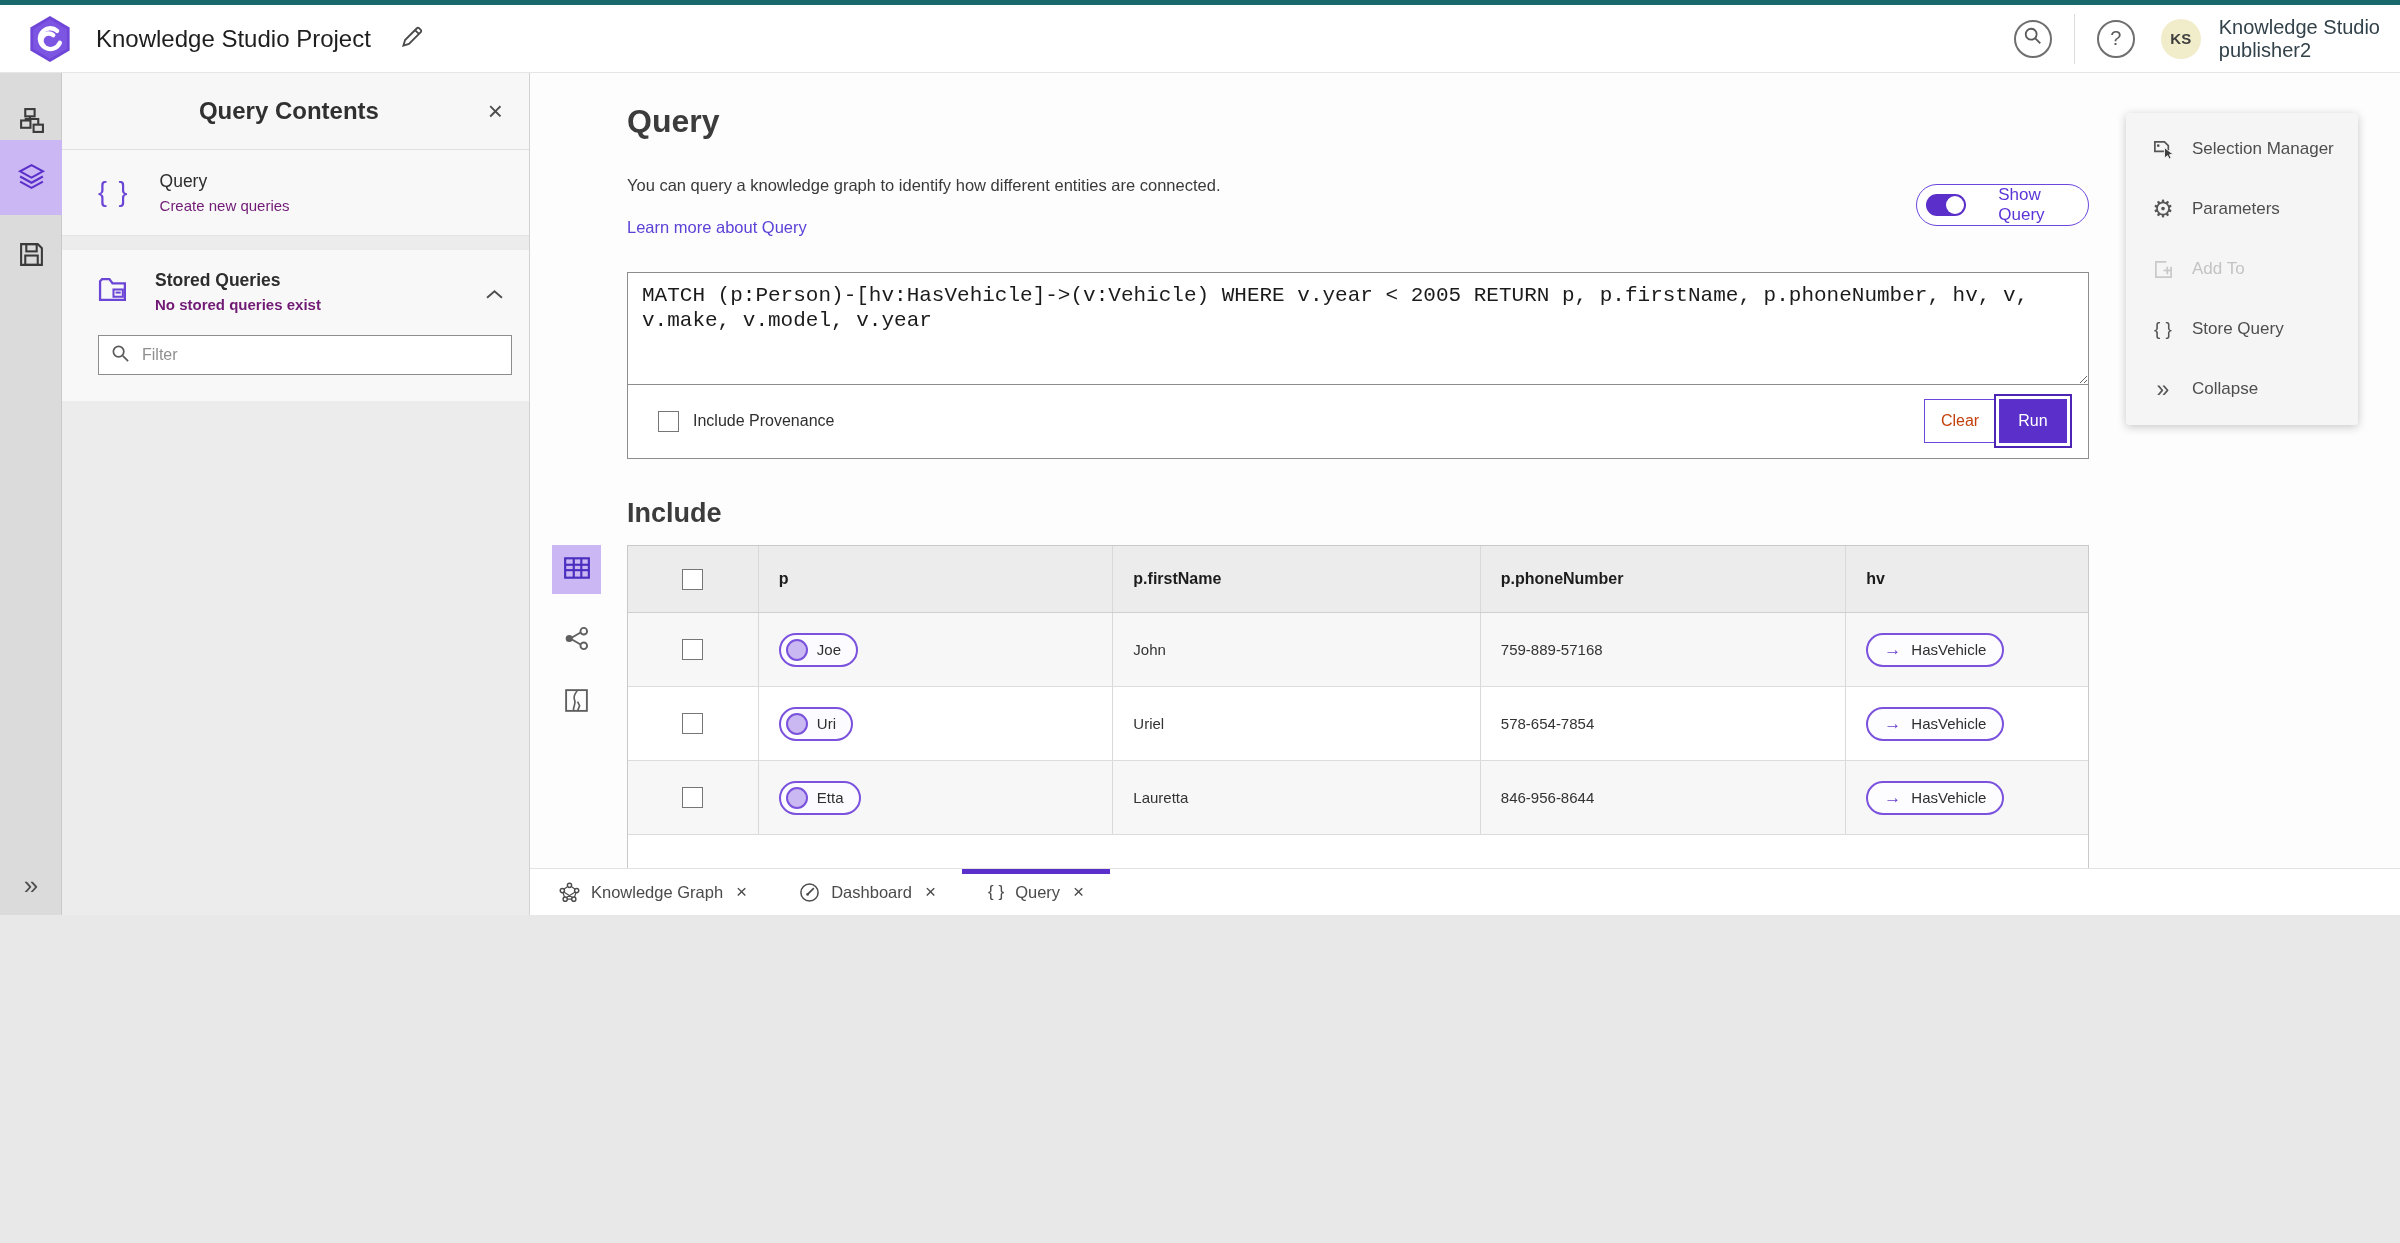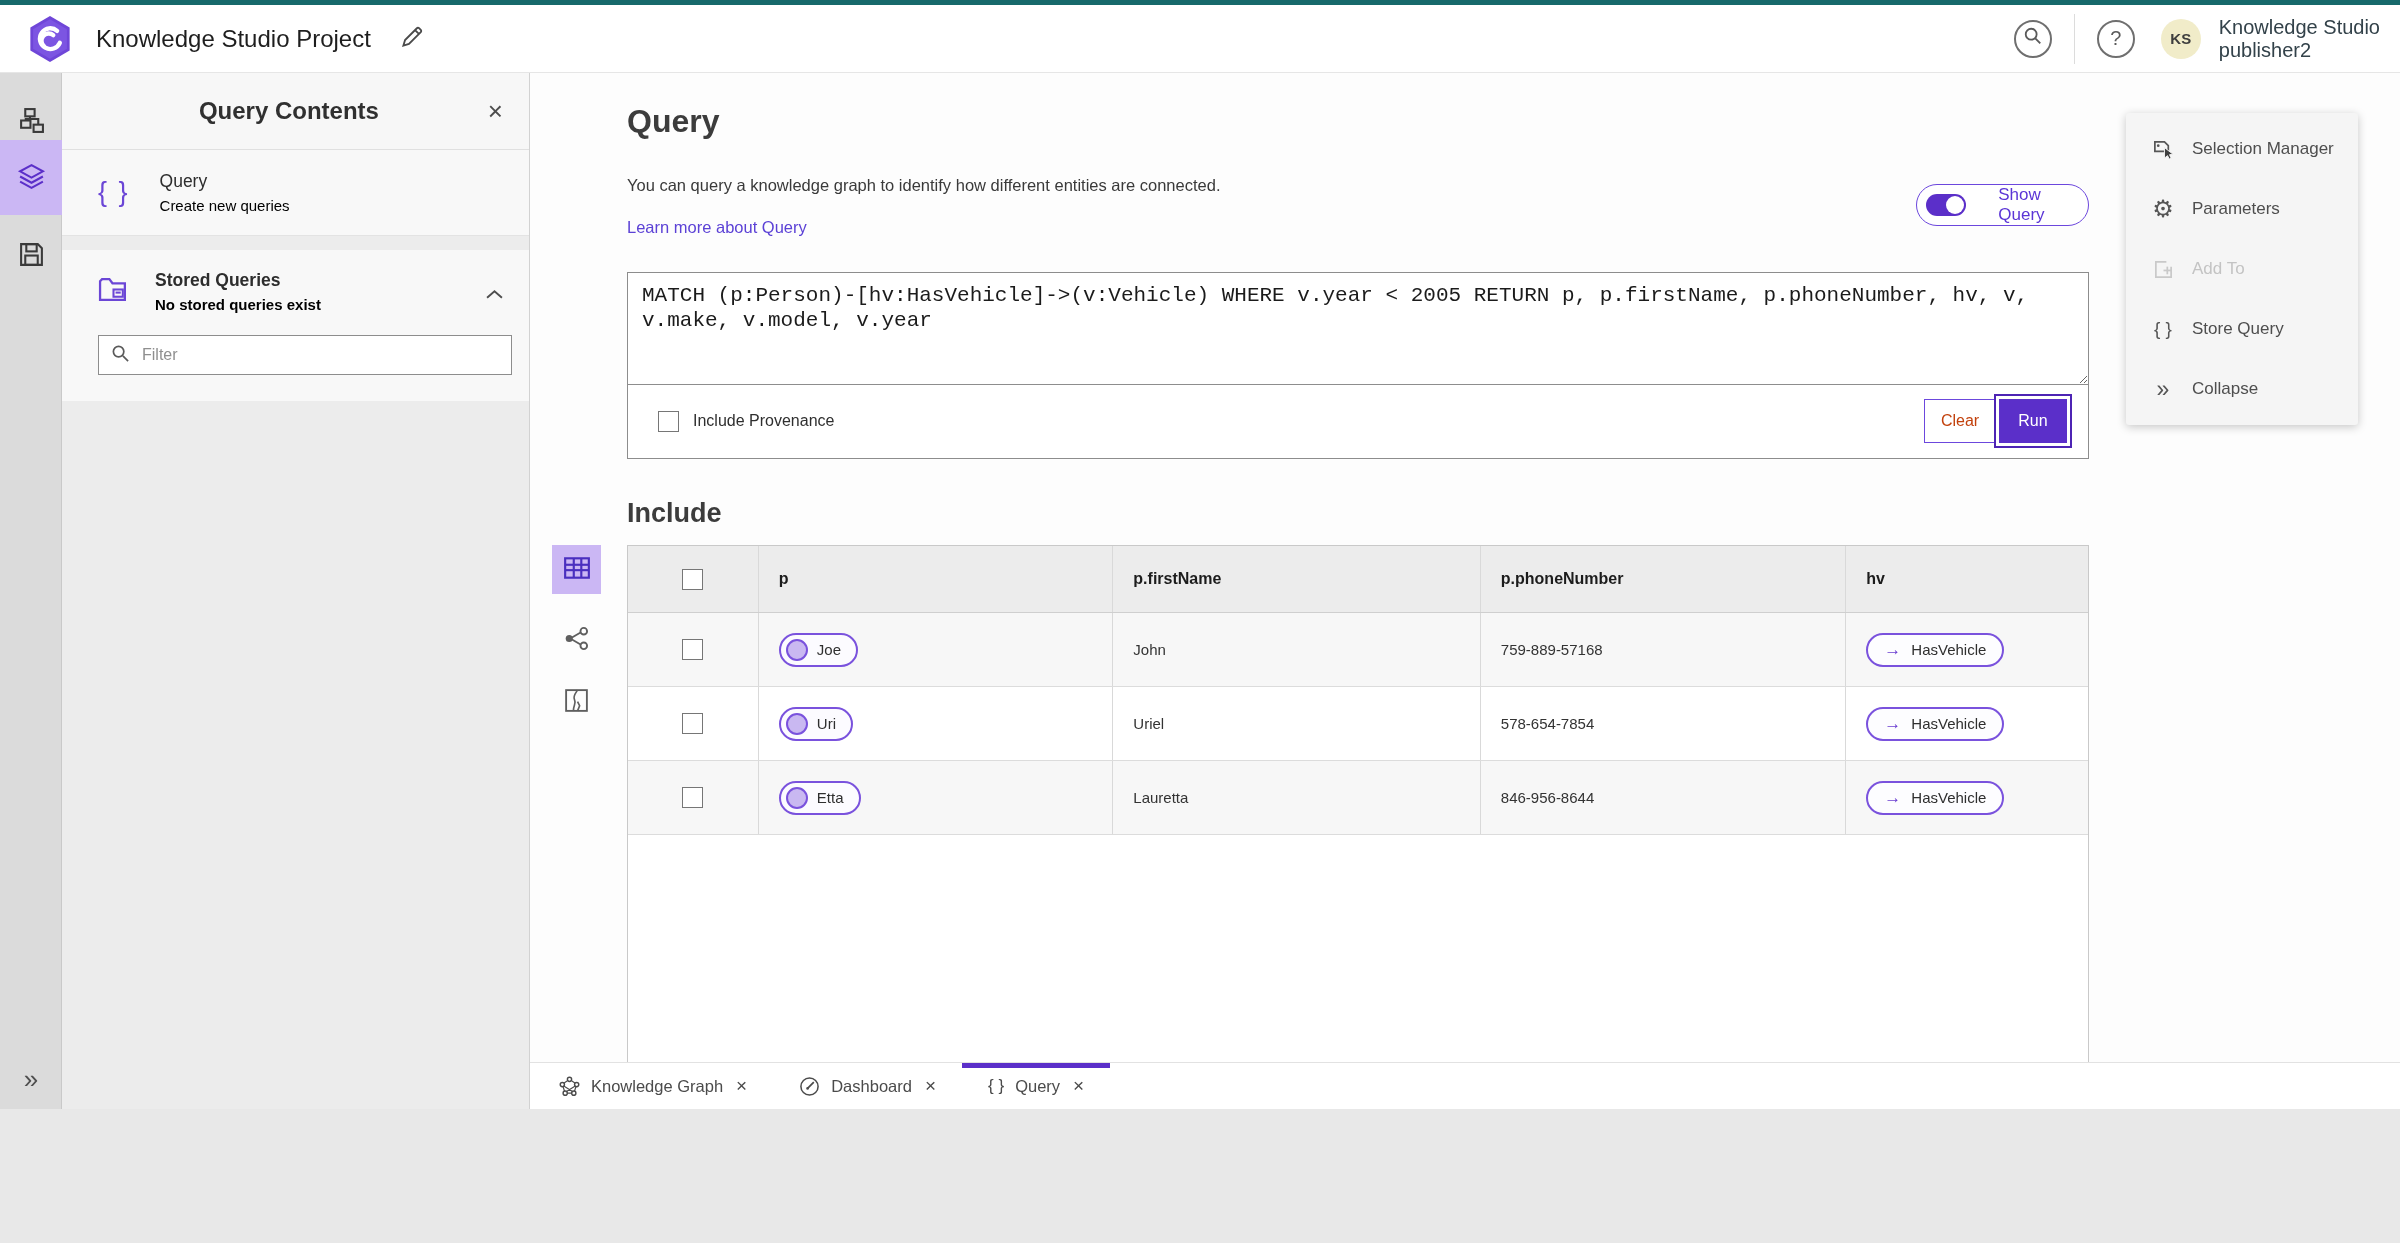--- a/index.html
+++ b/index.html
@@ -1,18 +1,18 @@
 <!DOCTYPE html>
 <html><head>
 <meta charset="utf-8">
 <style>
   * { margin:0; padding:0; box-sizing:border-box; }
   html,body { background:#e8e8e8; }
   .app {
-    position:relative; width:2400px; height:1109px; overflow:hidden;
+    position:relative; width:2400px; height:915px; overflow:hidden;
     background:#fcfcfc; font-family:"Liberation Sans", sans-serif; color:#333;
   }
   
   .topbar { position:absolute; left:0; top:0; width:2400px; height:73px;
     background:#ffffff; border-top:5px solid #17696b; border-bottom:1px solid #e6e6e6;
     display:flex; align-items:center; z-index:30; }
   .logo { width:44px; height:48px; margin-left:28px; }
   .proj-title { margin-left:24px; font-size:24px; color:#1e1e1e; }
   .edit-btn { margin-left:28px; background:none; border:none; cursor:pointer; display:flex; }
   .topbar-right { margin-left:auto; display:flex; align-items:center; margin-right:20px; }
@@ -39,21 +39,21 @@
     background:#ececec; border-right:1px solid #d2d2d2; z-index:10; }
   .sp-head { height:77px; background:#f7f7f7; border-bottom:1px solid #e0e0e0;
     display:flex; align-items:center; padding:0 26px 0 28px; }
   .sp-title { flex:1; font-size:24px; font-weight:600; color:#303030;text-align:center; }
   .sp-close { background:none; border:none; font-size:26px; color:#4d4d4d; cursor:pointer; }
   .sp-item { height:86px; background:#f8f8f8; border-bottom:1px solid #e3e3e3;
     display:flex; align-items:center; padding-left:36px; cursor:pointer; }
   .braces { color:#6b46d6; font-size:27px; letter-spacing:2px; }
   .sp-item-text { margin-left:30px; }
   .sp-item-label { font-size:17.5px; color:#2d2d2d; }
-  .sp-item-sub { font-size:15px; color:#000000; margin-top:5px; }
+  .sp-item-sub { font-size:15px; color:#701a75; margin-top:5px; }
   .sp-stored { margin-top:14px; background:#f8f8f8; padding:20px 26px 26px 36px; }
   .sp-stored-head { display:flex; align-items:center;font-weight:bold; }
   .sp-stored-text { margin-left:26px; flex:1; }
   .sp-chevron { background:none; border:none; cursor:pointer; margin-top:8px; }
   .filter-box { margin-top:22px; width:414px; height:40px; background:#fff;
     border:1px solid #8d8d8d; display:flex; align-items:center; padding:0 12px; }
   .filter-box input { border:none; outline:none; flex:1; margin-left:12px; font-size:16px;
     font-family:"Liberation Sans", sans-serif; color:#333; background:transparent; }
   .filter-box input::placeholder { color:#8f8f8f; }
   

